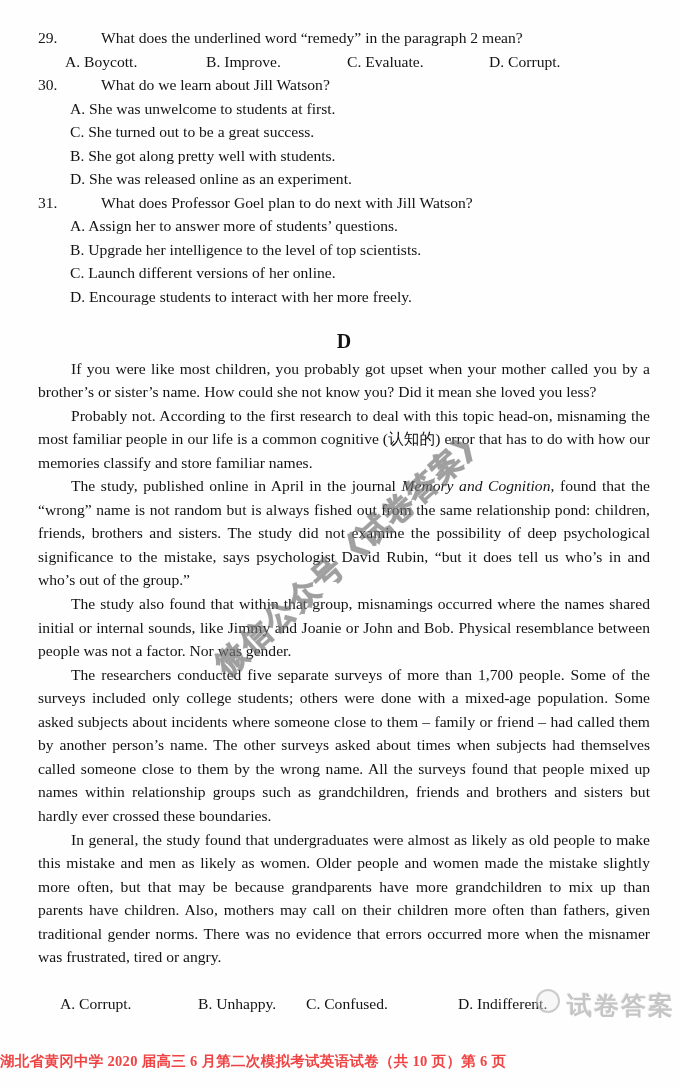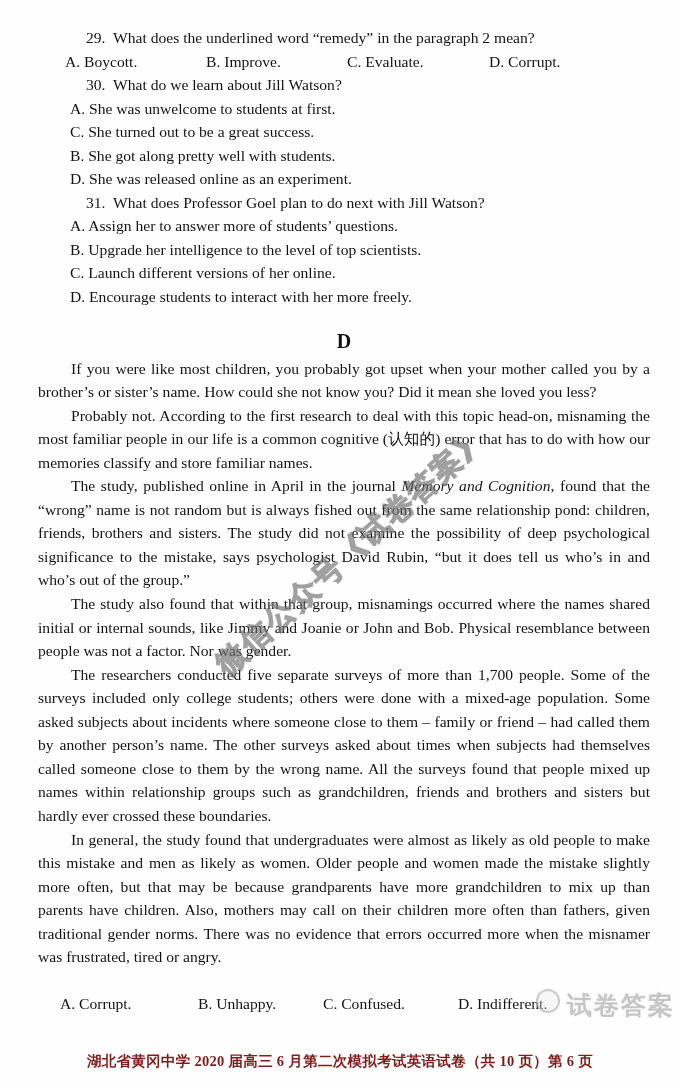--- a/index.html
+++ b/index.html
@@ -19,22 +19,22 @@
   .content {
     position: absolute;
     left: 38px;
     top: 26px;
     width: 612px;
     font-size: 15.6px;
     line-height: 23.55px;
   }
 
   .q-line { display: flex; }
-  .q-num  { width: 27px; flex: none; margin-left: 48px; }
-  .q-text { flex: 1; }
+  .q-num  { width: 27px; flex: none; }
+  .q-text { flex: 1; margin-left: 36px; }
 
   .opt-stack { padding-left: 32px; }
 
   .opts-row { position: relative; height: 23.55px; }
   .opts-row span { position: absolute; top: 0; white-space: nowrap; }
 
   .section-heading {
     text-align: center;
     font-weight: bold;
     font-size: 20px;
@@ -49,25 +49,24 @@
   }
   .para .ital { font-style: italic; }
 
   .q32-block { margin-top: 23px; }
 
   .footer {
     position: absolute;
     top: 1052px;
     left: 0;
     width: 680px;
-    text-align: center;
     font-size: 14.5px;
     font-weight: bold;
     letter-spacing: 0.3px;
-    color: #7f1d1d;
+    color: #ef4444;
   }
 
   .wm-diagonal {
     position: absolute;
     left: 170px;
     top: 531px;
     width: 364px;
     text-align: center;
     transform: rotate(-42deg);
     font-size: 30px;
@@ -151,21 +150,21 @@
     <p class="para">Probably not. According to the first research to deal with this topic head-on, misnaming the most familiar people in our life is a common cognitive (认知的) error that has to do with how our memories classify and store familiar names.</p>
     <p class="para"><span>The study, published online in April in the journal </span><span class="ital">Memory and Cognition</span><span>, found that the “wrong” name is not random but is always fished out from the same relationship pond: children, friends, brothers and sisters. The study did not examine the possibility of deep psychological significance to the mistake, says psychologist David Rubin, “but it does tell us who’s in and who’s out of the group.”</span></p>
     <p class="para">The study also found that within that group, misnamings occurred where the names shared initial or internal sounds, like Jimmy and Joanie or John and Bob. Physical resemblance between people was not a factor. Nor was gender.</p>
     <p class="para">The researchers conducted five separate surveys of more than 1,700 people. Some of the surveys included only college students; others were done with a mixed-age population. Some asked subjects about incidents where someone close to them – family or friend – had called them by another person’s name. The other surveys asked about times when subjects had themselves called someone close to them by the wrong name. All the surveys found that people mixed up names within relationship groups such as grandchildren, friends and brothers and sisters but hardly ever crossed these boundaries.</p>
     <p class="para">In general, the study found that undergraduates were almost as likely as old people to make this mistake and men as likely as women. Older people and women made the mistake slightly more often, but that may be because grandparents have more grandchildren to mix up than parents have children. Also, mothers may call on their children more often than fathers, given traditional gender norms. There was no evidence that errors occurred more when the misnamer was frustrated, tired or angry.</p>
 
     <div class="q32-block">
       <div class="opts-row">
         <span style="left:22px">A. Corrupt.</span>
         <span style="left:160px">B. Unhappy.</span>
-        <span style="left:285px">C. Confused.</span>
+        <span style="left:268px">C. Confused.</span>
         <span style="left:420px">D. Indifferent.</span>
       </div>
     </div>
 
   </div>
 
   <div class="wm-diagonal">微信公众号《试卷答案》</div>
 
   <div class="footer">湖北省黄冈中学 2020 届高三 6 月第二次模拟考试英语试卷（共 10 页）第 6 页</div>
 

